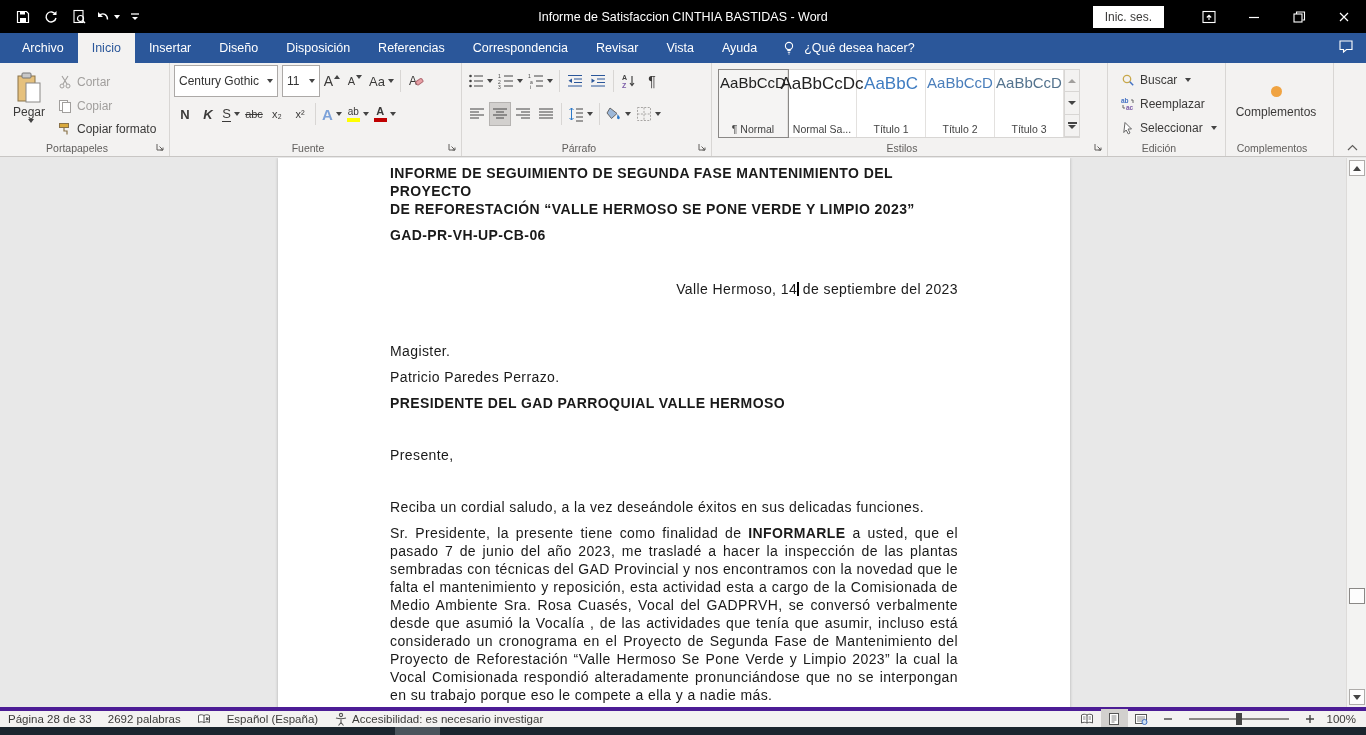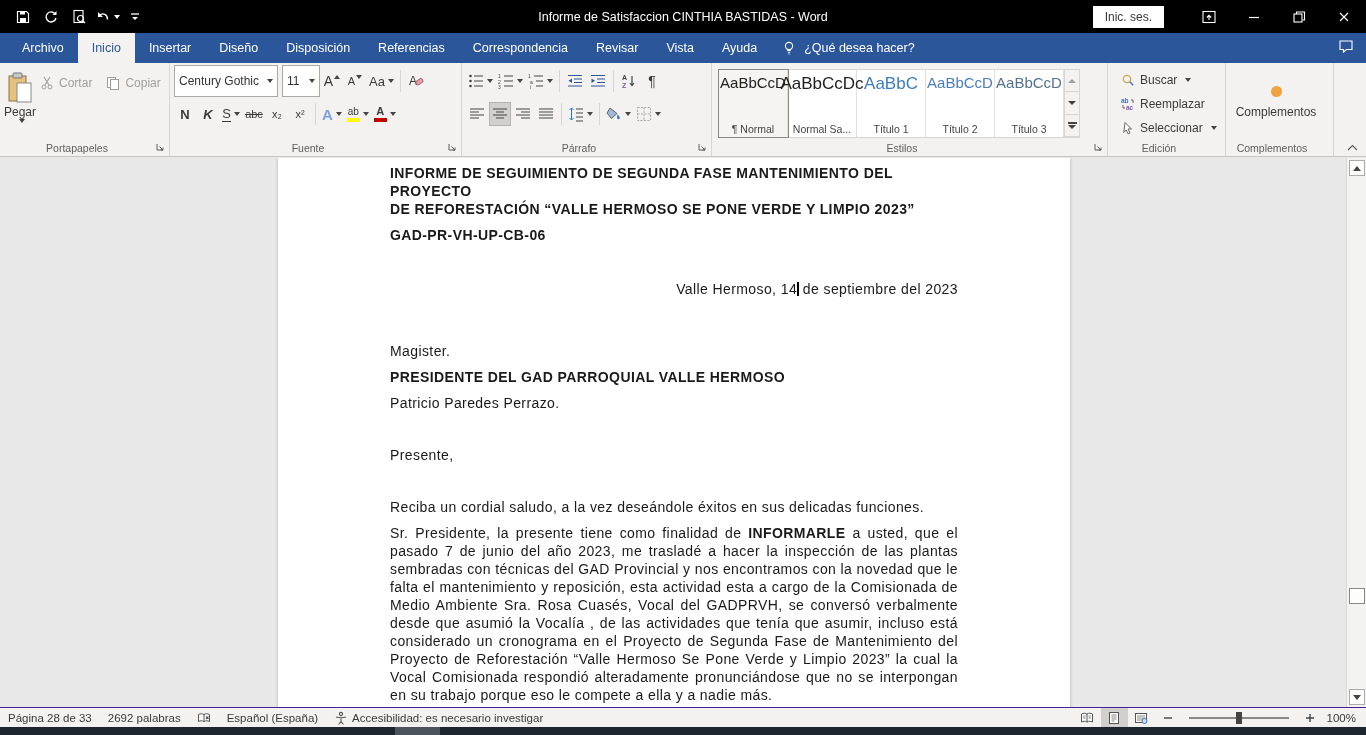--- a/index.html
+++ b/index.html
@@ -34,21 +34,21 @@
   .rgroup { position:relative; border-right:1px solid #d8d6d4; padding:4px 4px 18px 4px; display:flex; }
   .glabel { position:absolute; bottom:2px; left:0; right:15px; text-align:center; font-size:10.5px; color:#605e5c; }
   .launcher { position:absolute; right:2px; bottom:2px; width:13px; height:13px; display:flex; align-items:center; justify-content:center; }
   .gcol { display:flex; flex-direction:column; }
   .rrow { display:flex; align-items:center; height:28px; gap:1px; }
   .sbtn { height:24px; min-width:22px; padding:0 2px; display:flex; align-items:center; justify-content:center; color:#3b3a39; }
   .sbtn.sel { background:#d2d0ce; border:1px solid #b5b3b1; }
   .vsep { width:1px; height:22px; background:#d8d6d4; margin:0 3px; }
 
   .paste-btn { width:50px; display:flex; flex-direction:column; align-items:center; justify-content:flex-start; padding-top:4px; font-size:12px; color:#3b3a39; }
-  .clip-actions { display:flex; flex-direction:row; justify-content:flex-start; gap:6px; padding-top:6px; }
+  .clip-actions { display:flex; flex-direction:column; justify-content:flex-start; gap:6px; padding-top:6px; }
   .clip-act { display:flex; align-items:center; gap:5px; font-size:12px; height:20px; padding:0 4px; }
   .clip-act.dis { color:#a19f9d; }
   .clip-act.en { color:#3b3a39; }
 
   .combo { background:#fff; border:1px solid #aca9a7; height:32px; display:flex; align-items:center; font-size:12px; color:#333; padding:0 4px; justify-content:space-between; }
   .fontname { width:104px; }
   .fontsize { width:38px; margin-left:3px; }
 
   .bi { font-size:13px; color:#3b3a39; }
   .ub { border-bottom:1.5px solid #3b3a39; }
@@ -86,21 +86,21 @@
   .tright { text-align:right; }
   .just { text-align:justify; }
   .caret { display:inline-block; width:1.5px; height:14px; background:#000; vertical-align:-2px; }
 
   
   .vscroll { position:absolute; top:158px; right:0; width:20px; bottom:28px; background:#f3f3f2; border-left:1px solid #dddbd9; }
   .varrow { position:absolute; left:2px; width:16px; height:16px; background:#fdfdfd; border:1px solid #aeacaa; display:flex; align-items:center; justify-content:center; }
   .vthumb { position:absolute; left:2px; width:16px; height:16px; background:#fdfdfd; border:1px solid #8a8886; }
 
   
-  .statusbar { position:absolute; left:0; right:0; bottom:8px; height:20px; background:#f3f2f1; border-top:1px solid #4c1d95; display:flex; align-items:center; font-size:11.5px; color:#3b3a39; }
+  .statusbar { position:absolute; left:0; right:0; bottom:8px; height:20px; background:#f3f2f1; border-top:4px solid #4c1d95; display:flex; align-items:center; font-size:11.5px; color:#3b3a39; }
   .st-item { display:flex; align-items:center; gap:4px; padding:0 8px; height:20px; }
   .st-right { margin-left:auto; display:flex; align-items:center; height:20px; }
   .viewbtn { width:27px; height:20px; display:flex; align-items:center; justify-content:center; }
   .viewbtn.sel { background:#d2d0ce; }
   .zoomtrack { width:100px; height:2px; background:#8a8886; margin:0 8px; position:relative; }
   .zoomthumb { position:absolute; left:47px; top:-5px; width:6px; height:12px; background:#444; }
   .zoompct { padding:0 10px 0 4px; }
 
   
   .taskbar { position:absolute; left:0; right:0; bottom:0; height:8px; background:#1b252e; }
@@ -521,22 +521,22 @@
 
 <div class="docarea">
   <div class="page doc">
     <p class="tcenter">INFORME DE SEGUIMIENTO DE SEGUNDA FASE MANTENIMIENTO DEL PROYECTO</p>
     <p class="tcenter" style="margin-top:-8px">DE REFORESTACIÓN “VALLE HERMOSO SE PONE VERDE Y LIMPIO 2023”</p>
     <p class="tcenter">GAD-PR-VH-UP-CB-06</p>
     <div style="height:28px"></div>
     <p class="tright"><span>Valle Hermoso, 14</span><span class="caret"></span><span> de septiembre del 2023</span></p>
     <div style="height:36px"></div>
     <p>Magister.</p>
+    <p>Patricio Paredes Perrazo.</p>
     <p style="font-weight:bold">PRESIDENTE DEL GAD PARROQUIAL VALLE HERMOSO</p>
-    <p>Patricio Paredes Perrazo.</p>
     <div style="height:26px"></div>
     <p>Presente,</p>
     <div style="height:26px"></div>
     <p>Reciba un cordial saludo, a la vez deseándole éxitos en sus delicadas funciones.</p>
     <p class="just"><span>Sr. Presidente, la presente tiene como finalidad de </span><span style="font-weight:bold">INFORMARLE</span><span> a usted, que el pasado 7 de junio del año 2023, me trasladé a hacer la inspección de las plantas sembradas con técnicas del GAD Provincial y nos encontramos con la novedad que le falta el mantenimiento y reposición, esta actividad esta a cargo de la Comisionada de Medio Ambiente Sra. Rosa Cuasés, Vocal del GADPRVH, se conversó verbalmente desde que asumió la Vocalía , de las actividades que tenía que asumir, incluso está  considerado un cronograma en el Proyecto de Segunda Fase de Mantenimiento del Proyecto de Reforestación “Valle Hermoso Se Pone Verde y Limpio 2023” la cual la Vocal Comisionada respondió alteradamente pronunciándose que no se interpongan en su trabajo porque eso le compete a ella y a nadie más.</span></p>
   </div>
 </div>
 
 <div class="vscroll">
   <div class="varrow" style="top:2px">

